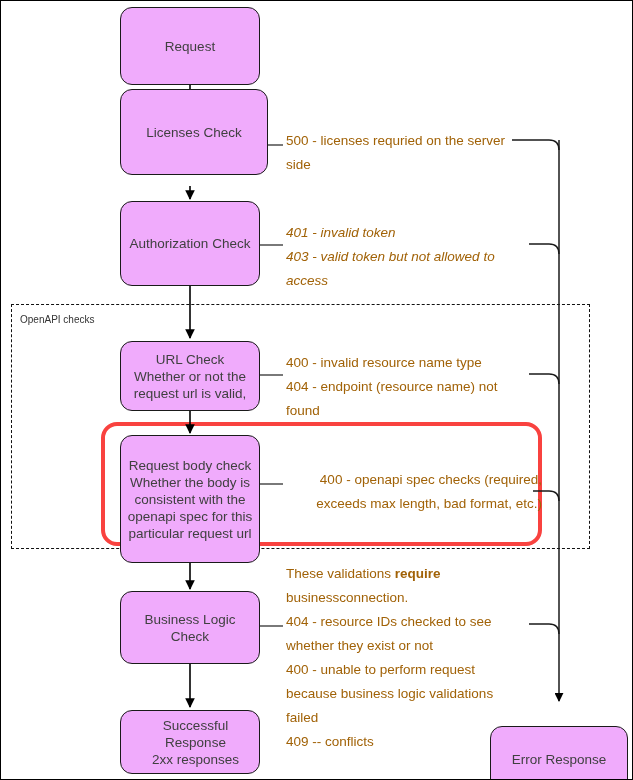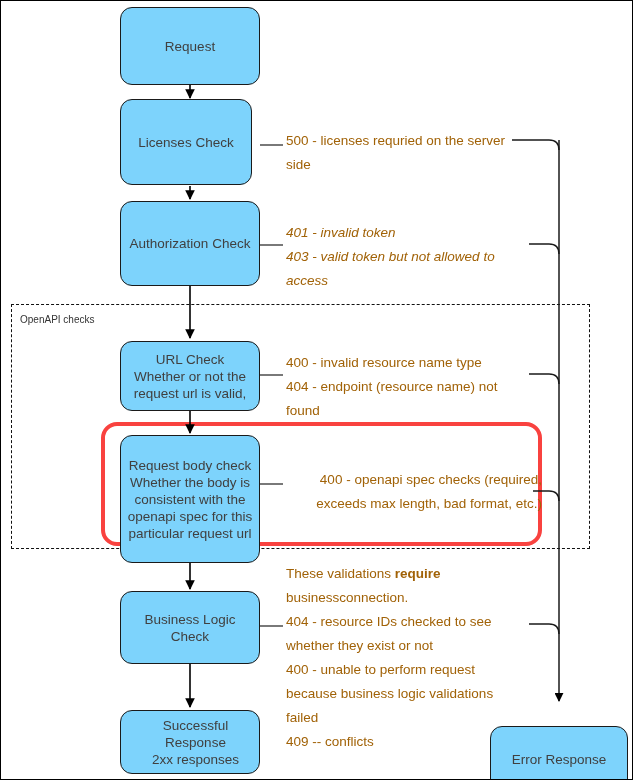--- a/index.html
+++ b/index.html
@@ -23,21 +23,21 @@
     top: 0;
     width: 633px;
     height: 780px;
     pointer-events: none;
   }
   .node {
     position: absolute;
     box-sizing: border-box;
     border: 1px solid #1a1a1a;
     border-radius: 12px;
-    background: #7dd3fc;
+    background: #f0abfc;
     color: #404040;
     font-size: 13.5px;
     line-height: 17px;
     display: flex;
     align-items: center;
     justify-content: center;
     text-align: center;
     white-space: pre-line;
     padding: 2px 6px;
   }
@@ -109,21 +109,21 @@
       <path d="M 528 243 L 548 243 Q 558 243 558 253"></path>
       <path d="M 528 373 L 548 373 Q 558 373 558 383"></path>
       <path d="M 532 490 L 548 490 Q 558 490 558 500"></path>
       <path d="M 528 623 L 548 623 Q 558 623 558 633"></path>
       <line x1="558" y1="139" x2="558" y2="700" marker-end="url(#arrow)"></line>
     </g>
   </svg>
 
   <div class="node" style="left:119px; top:6px; width:140px; height:78px;">Request</div>
 
-  <div class="node" style="left:119px; top:98px; width:132px; height:86px;">Licenses Check</div>
+  <div class="node" style="left:119px; top:88px; width:148px; height:86px;">Licenses Check</div>
 
   <div class="node" style="left:119px; top:200px; width:140px; height:85px;">Authorization Check</div>
 
   <div class="node" style="left:119px; top:340px; width:140px; height:70px;">URL Check
 Whether or not the
 request url is valid,</div>
 
   <div class="node" style="left:119px; top:434px; width:140px; height:128px;">Request body check
 Whether the body is
 consistent with the

